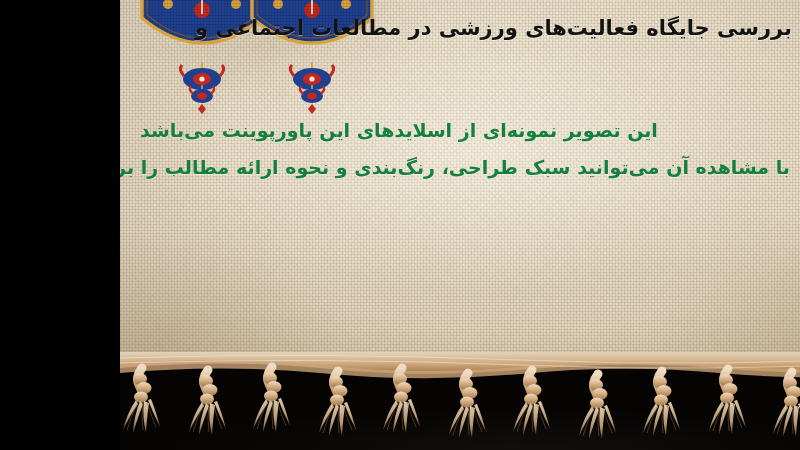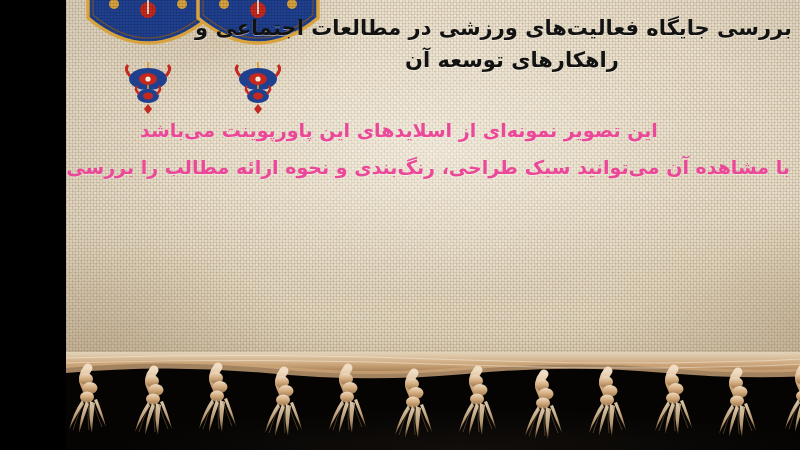--- a/index.html
+++ b/index.html
@@ -3,21 +3,21 @@
 <meta charset="utf-8">
 <title>Persian Carpet Slide</title>
 <style>
   html, body {
     margin: 0;
     padding: 0;
     background: #000;
   }
   #slide {
     position: relative;
-    width: 734px;
+    width: 680px;
     height: 450px;
     overflow: hidden;
     font-family: "DejaVu Sans", "Liberation Sans", sans-serif;
     background: #0a0706;
   }
 
   
   .canvas-field {
     position: absolute;
     left: 0;
@@ -85,21 +85,21 @@
 
   .body-block {
     position: absolute;
     right: 10px;
     top: 112px;
     width: 782px;
     text-align: center;
     direction: rtl;
   }
   .body-line {
-    color: #ec4899;
+    color: #15803d;
     font-size: 19px;
     font-weight: 700;
     line-height: 37px;
     text-shadow: 0 1px 0 rgba(255,252,245,0.40);
     white-space: nowrap;
   }
 
   
   .fringe-zone {
     position: absolute;
@@ -296,21 +296,20 @@
         <path d="M55 150 q-5 -5 -2 -8" stroke="#c4281f" stroke-width="2.4" fill="none"></path>
         <path d="M73 150 q5 -5 2 -8" stroke="#c4281f" stroke-width="2.4" fill="none"></path>
         <path d="M64 145 v-4" stroke="#d8a33c" stroke-width="1.6"></path>
       </g>
       <path d="M64 160 l4 5 -4 5 -4 -5 Z" fill="#c4281f"></path>
     </svg>
   </div>
 
   <div class="title-block">
     <div class="title-line">بررسی جایگاه فعالیت‌های ورزشی در مطالعات اجتماعی و</div>
-    <div class="title-line">راهکارهای توسعه آن</div>
   </div>
 
   <div class="body-block">
     <div class="body-line">این تصویر نمونه‌ای از اسلایدهای این پاورپوینت می‌باشد</div>
     <div class="body-line">با مشاهده آن می‌توانید سبک طراحی، رنگ‌بندی و نحوه ارائه مطالب را بررسی نمایید</div>
   </div>
 
   <div class="edge-top-shadow"></div>
 
   <div class="fringe-zone">

